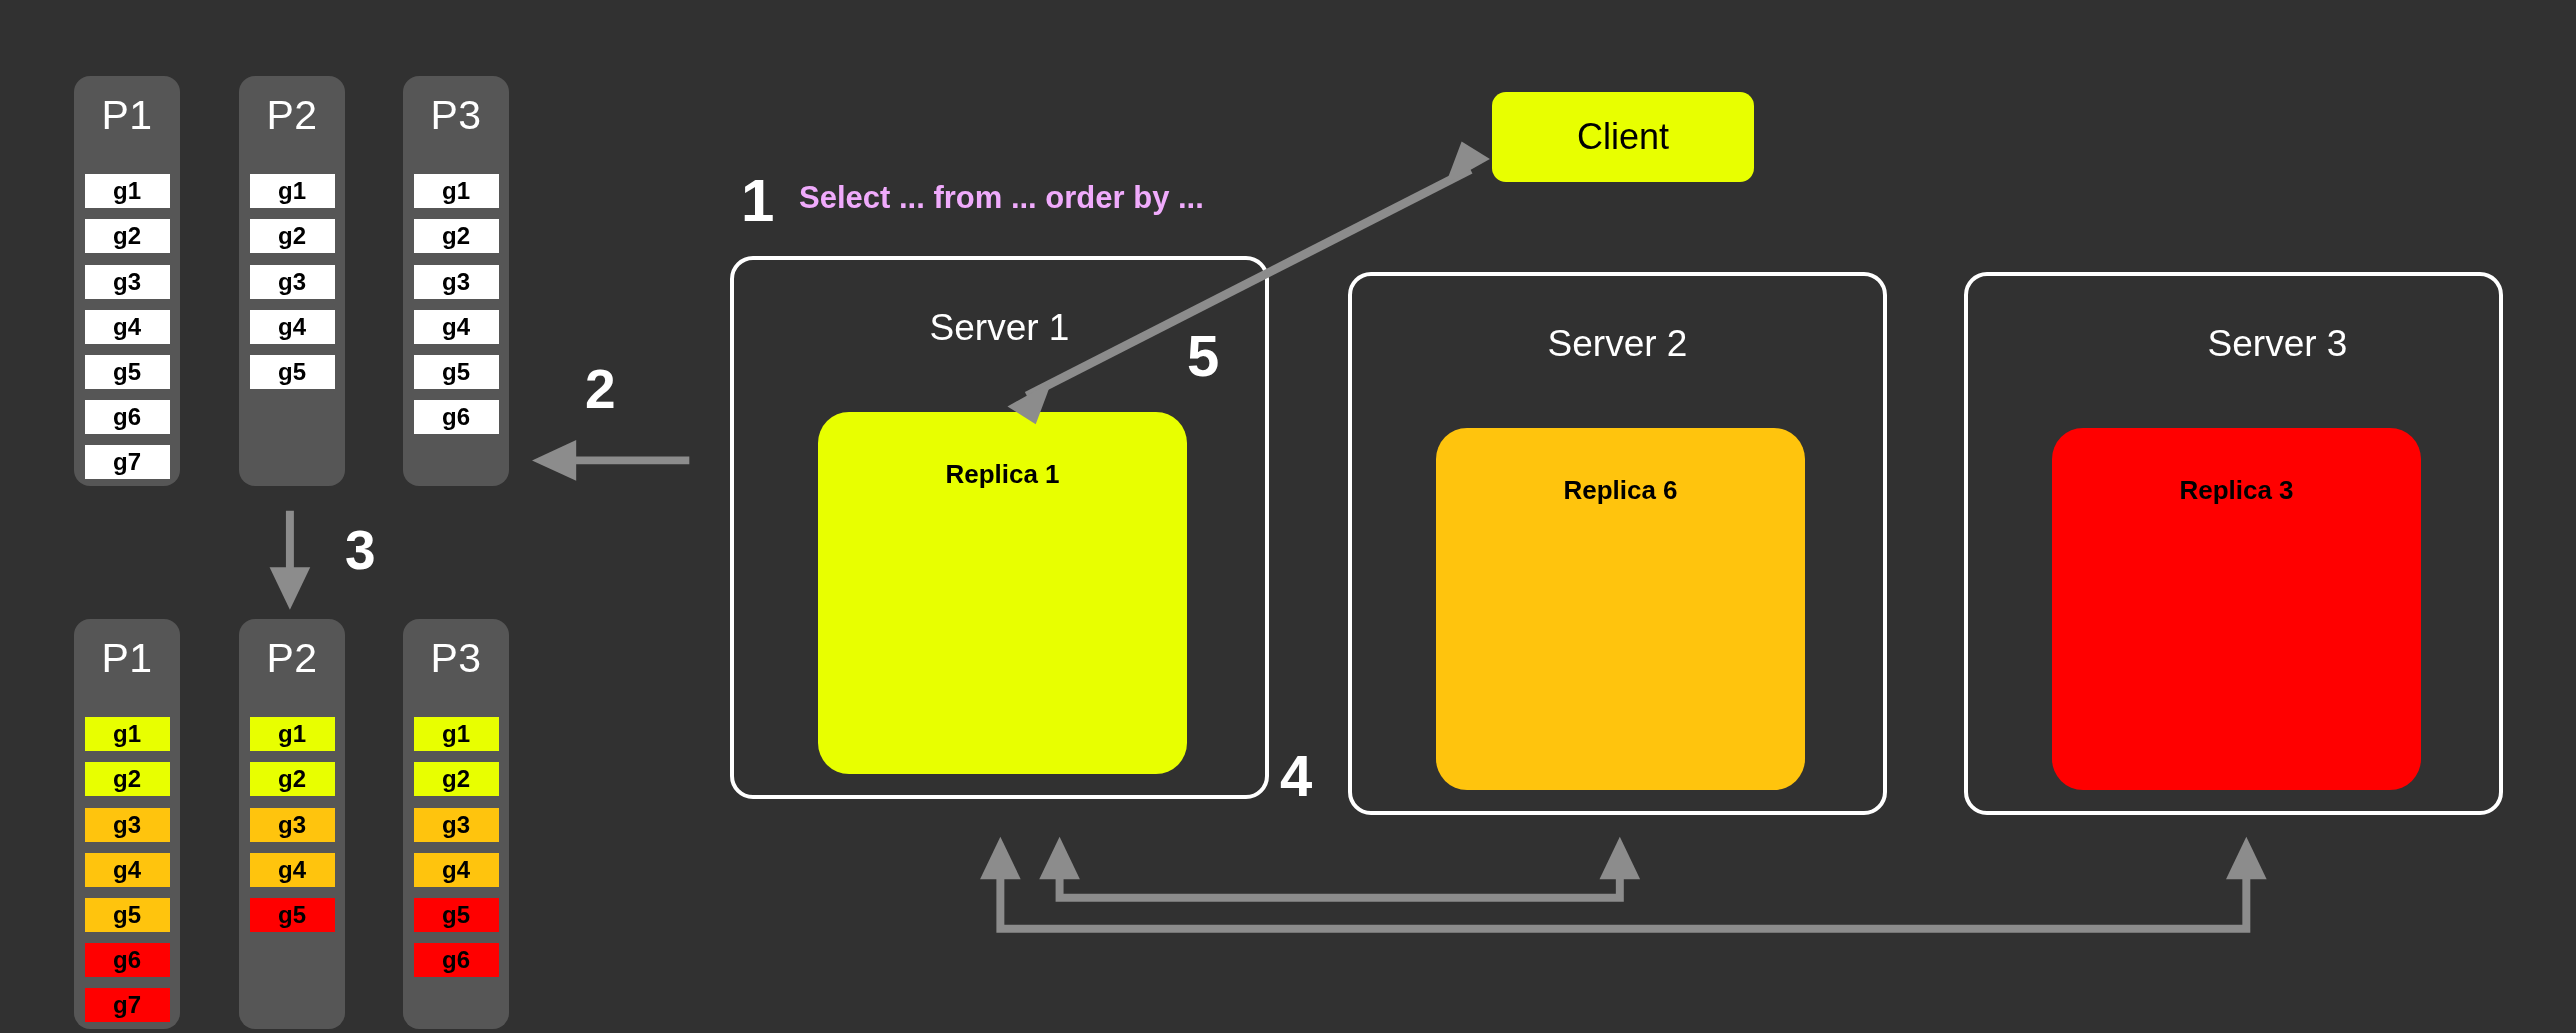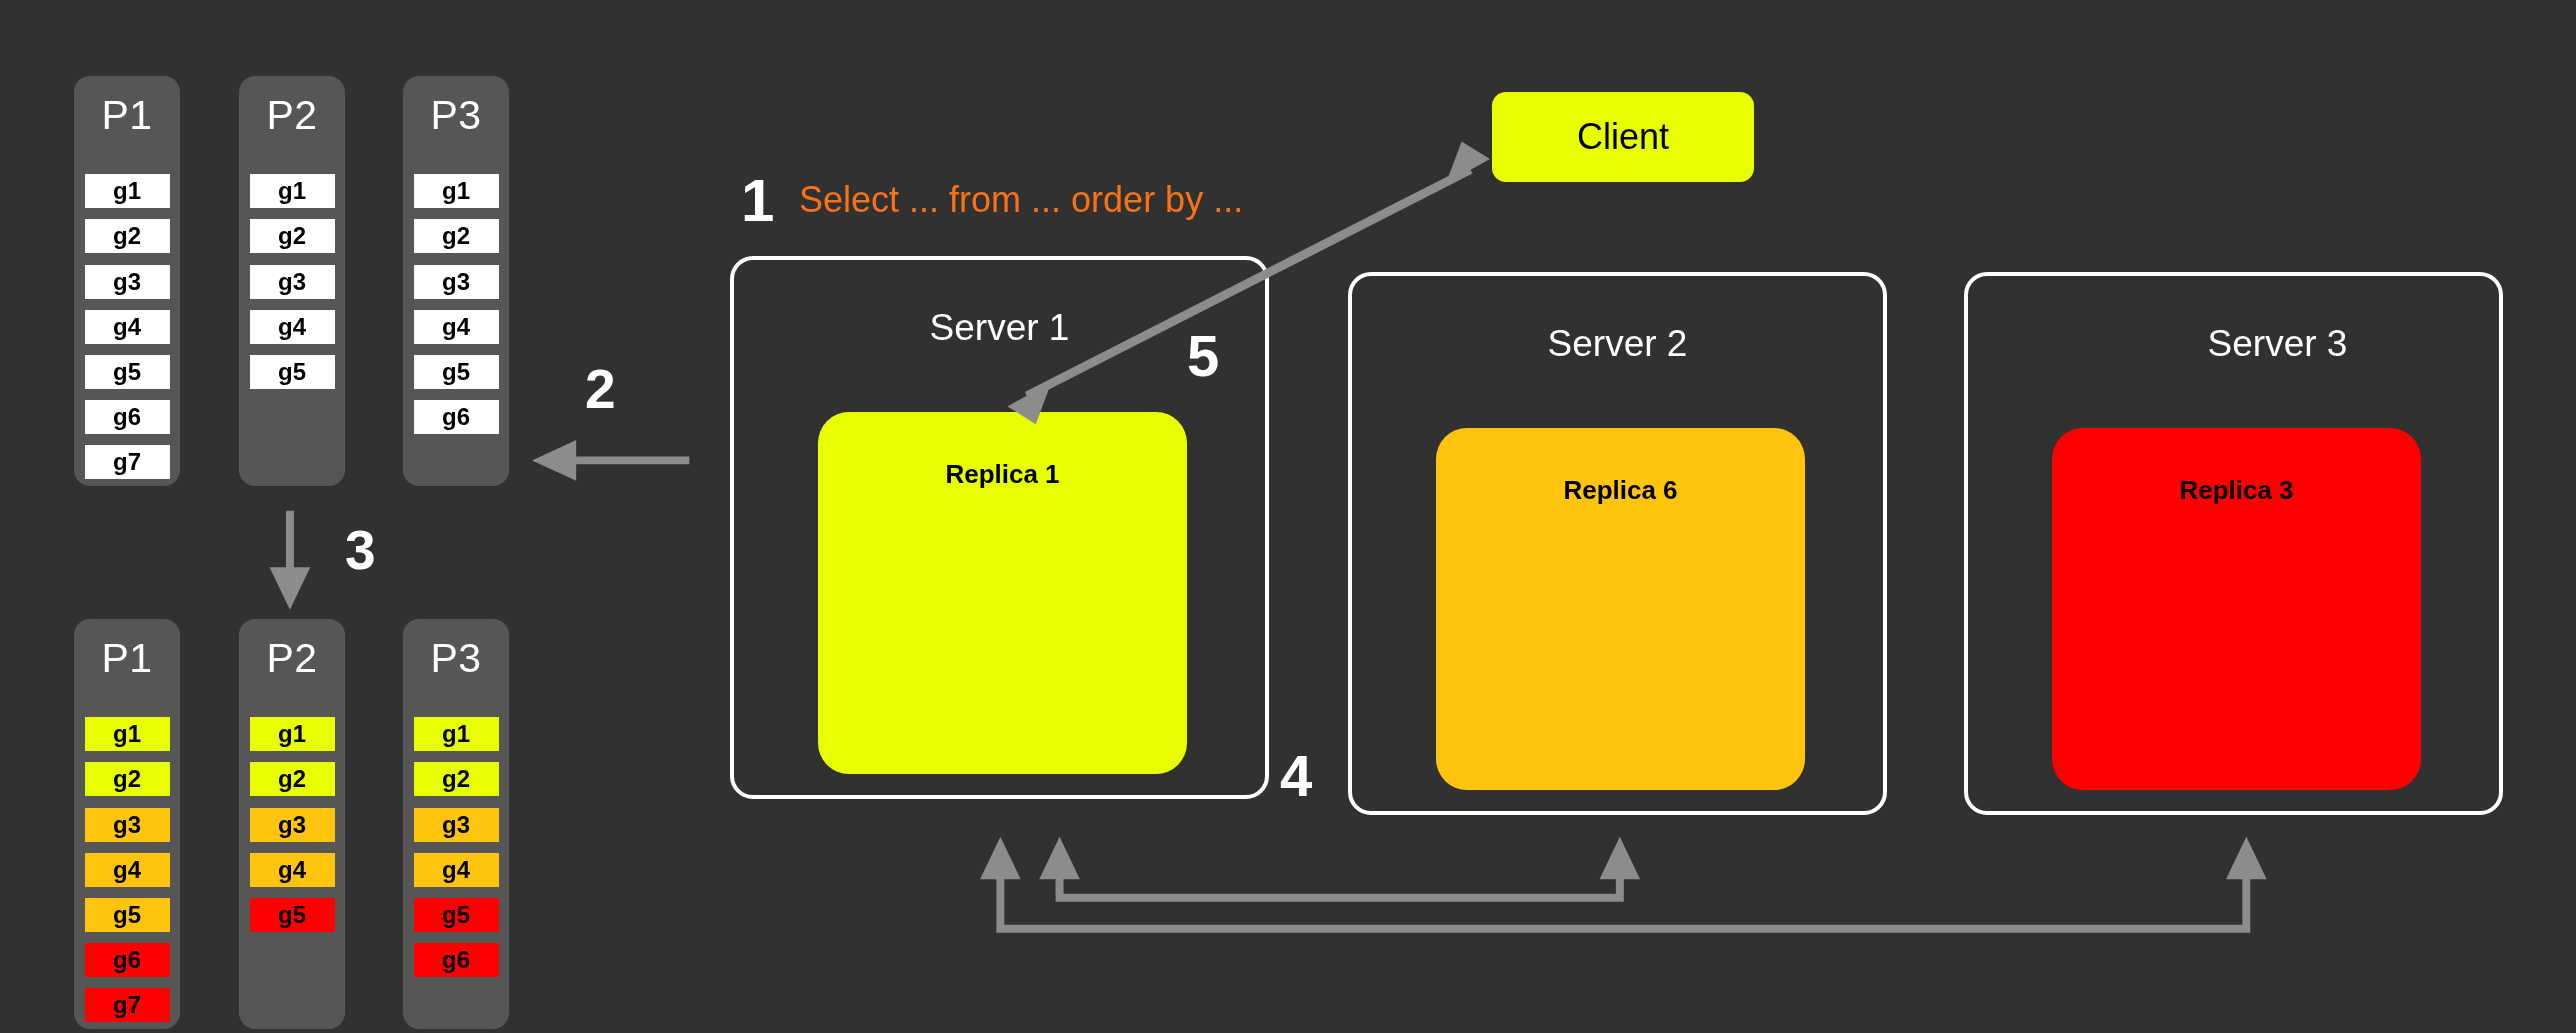--- a/index.html
+++ b/index.html
@@ -100,23 +100,23 @@
   
   .step-num {
     position: absolute;
     color: #ffffff;
     font-weight: bold;
     line-height: 1;
     white-space: nowrap;
   }
   .query-text {
     position: absolute;
-    color: #f97316;
-    font-size: 36px;
-    font-weight: normal;
+    color: #f0abfc;
+    font-size: 31px;
+    font-weight: bold;
     line-height: 1;
     white-space: nowrap;
   }
 
   
   #arrows {
     position: absolute;
     left: 0;
     top: 0;
     width: 2576px;

